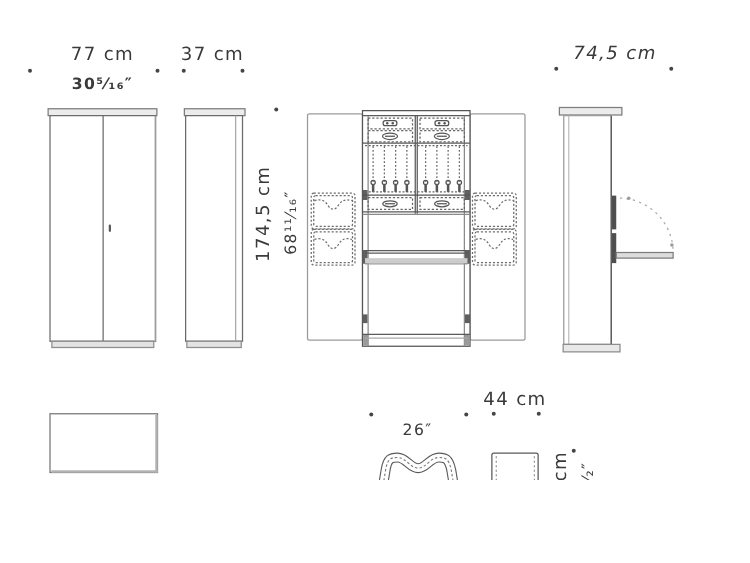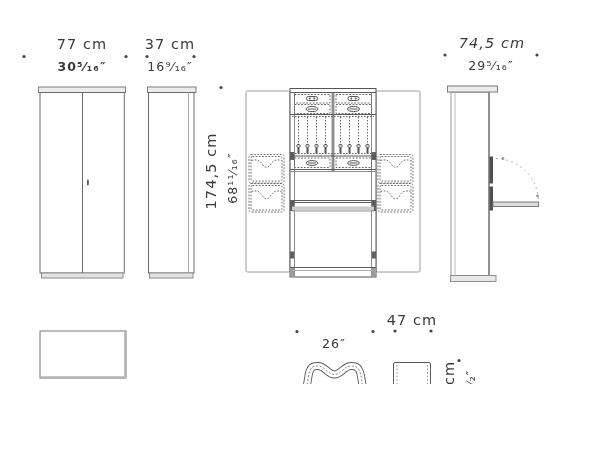--- a/index.html
+++ b/index.html
@@ -222,28 +222,26 @@
         <circle cx="431" cy="331" r="1.6"></circle>
       <circle cx="459" cy="360.5" r="1.6"></circle>
         <circle cx="458.5" cy="418.5" r="1.6"></circle>
     </g>
   </svg>
 
   <div class="dim cm w100" style="left:32px;top:36px;">77 cm</div>
   <div class="dim inch w100" style="left:32px;top:59px;font-weight:bold;">30⁵⁄₁₆″</div>
 
   <div class="dim cm w100" style="left:120px;top:36px;">37 cm</div>
-  <div class="dim inch w100" style="left:120px;top:59px;">16⁹⁄₁₆″</div>
 
   <div class="dim cm rot" style="left:211px;top:171px;">174,5 cm</div>
   <div class="dim inch rot" style="left:232px;top:178px;">68¹¹⁄₁₆″</div>
 
   <div class="dim cm w100" style="left:442px;top:35px;font-style:italic;">74,5 cm</div>
-  <div class="dim inch w100" style="left:441px;top:58px;">29⁵⁄₁₆″</div>
 
   <div class="dim inch w100" style="left:284px;top:336px;">26″</div>
 
-  <div class="dim cm w100" style="left:362px;top:312px;">47 cm</div>
+  <div class="dim cm w100" style="left:362px;top:312px;">44 cm</div>
 
   <div class="dim cm rot" style="left:449px;top:386px;">52 cm</div>
   <div class="dim inch rot" style="left:470px;top:389px;">20¹⁄₂″</div>
 
 </div>
 
 </body></html>

